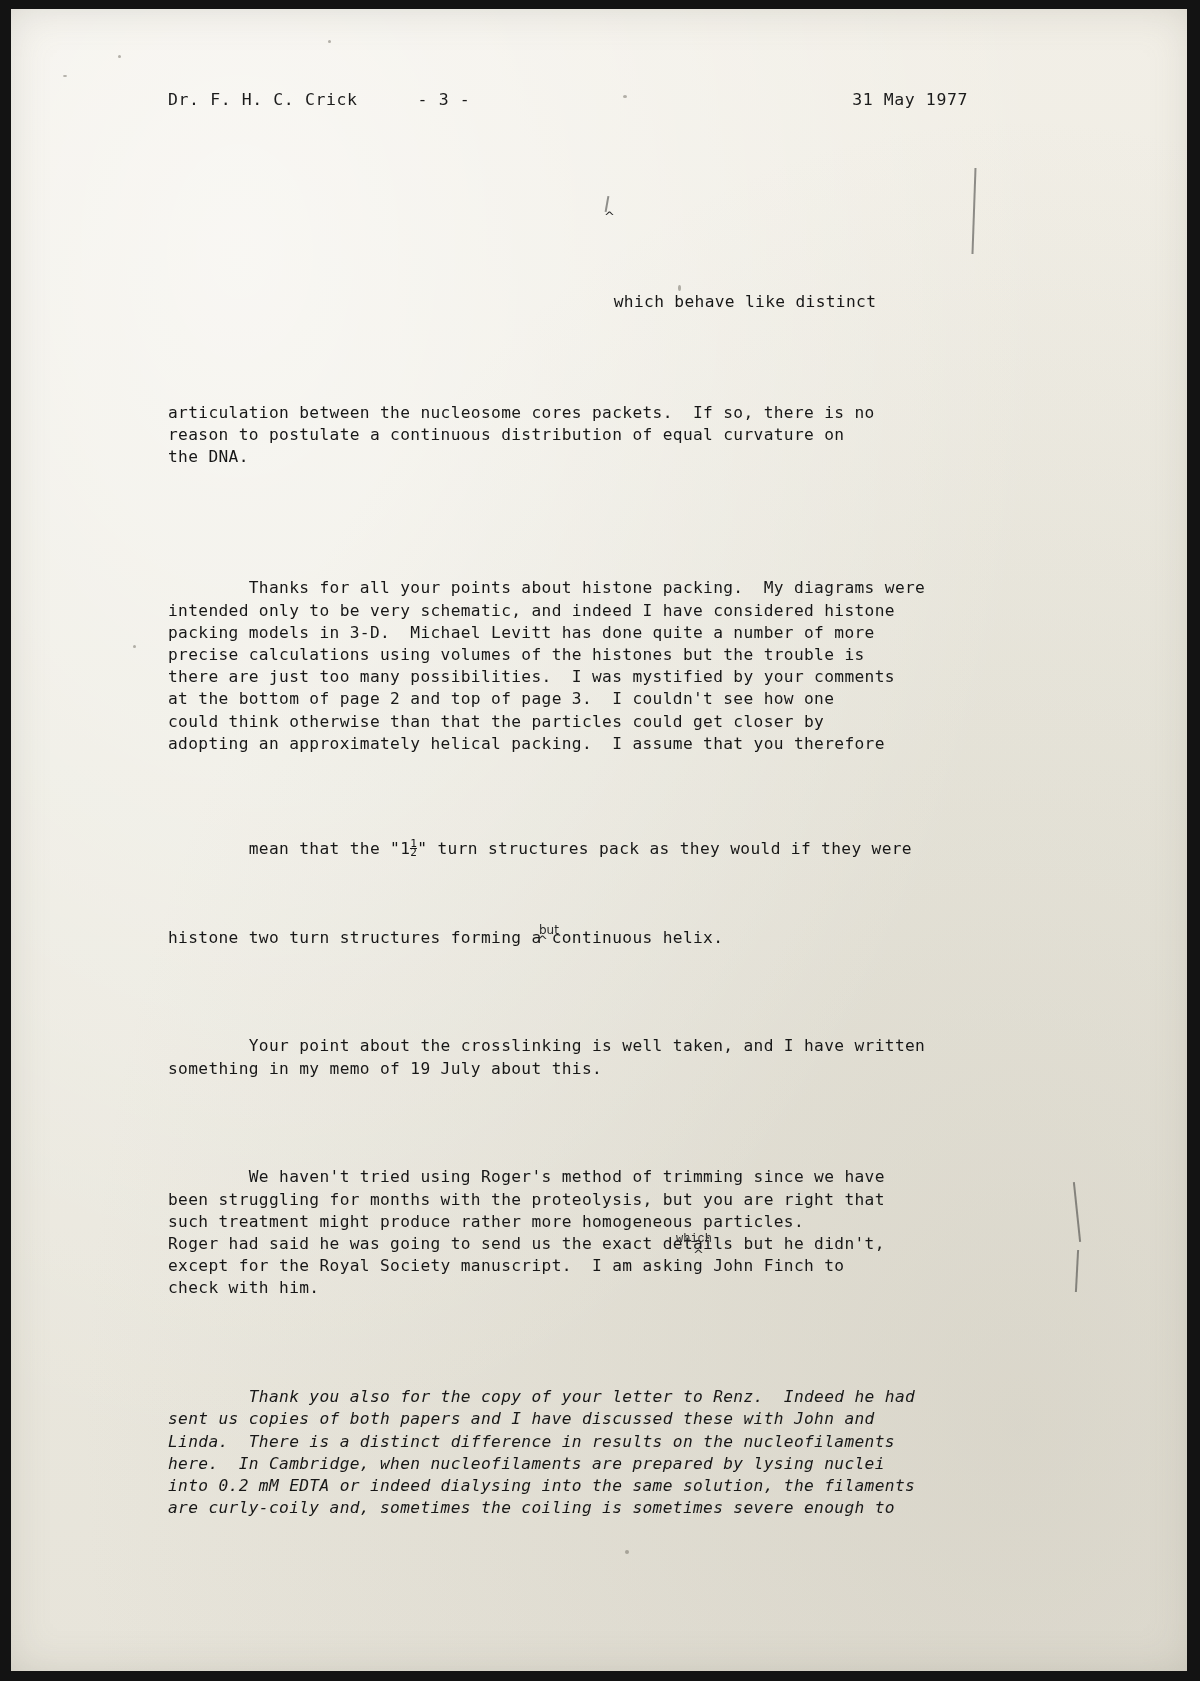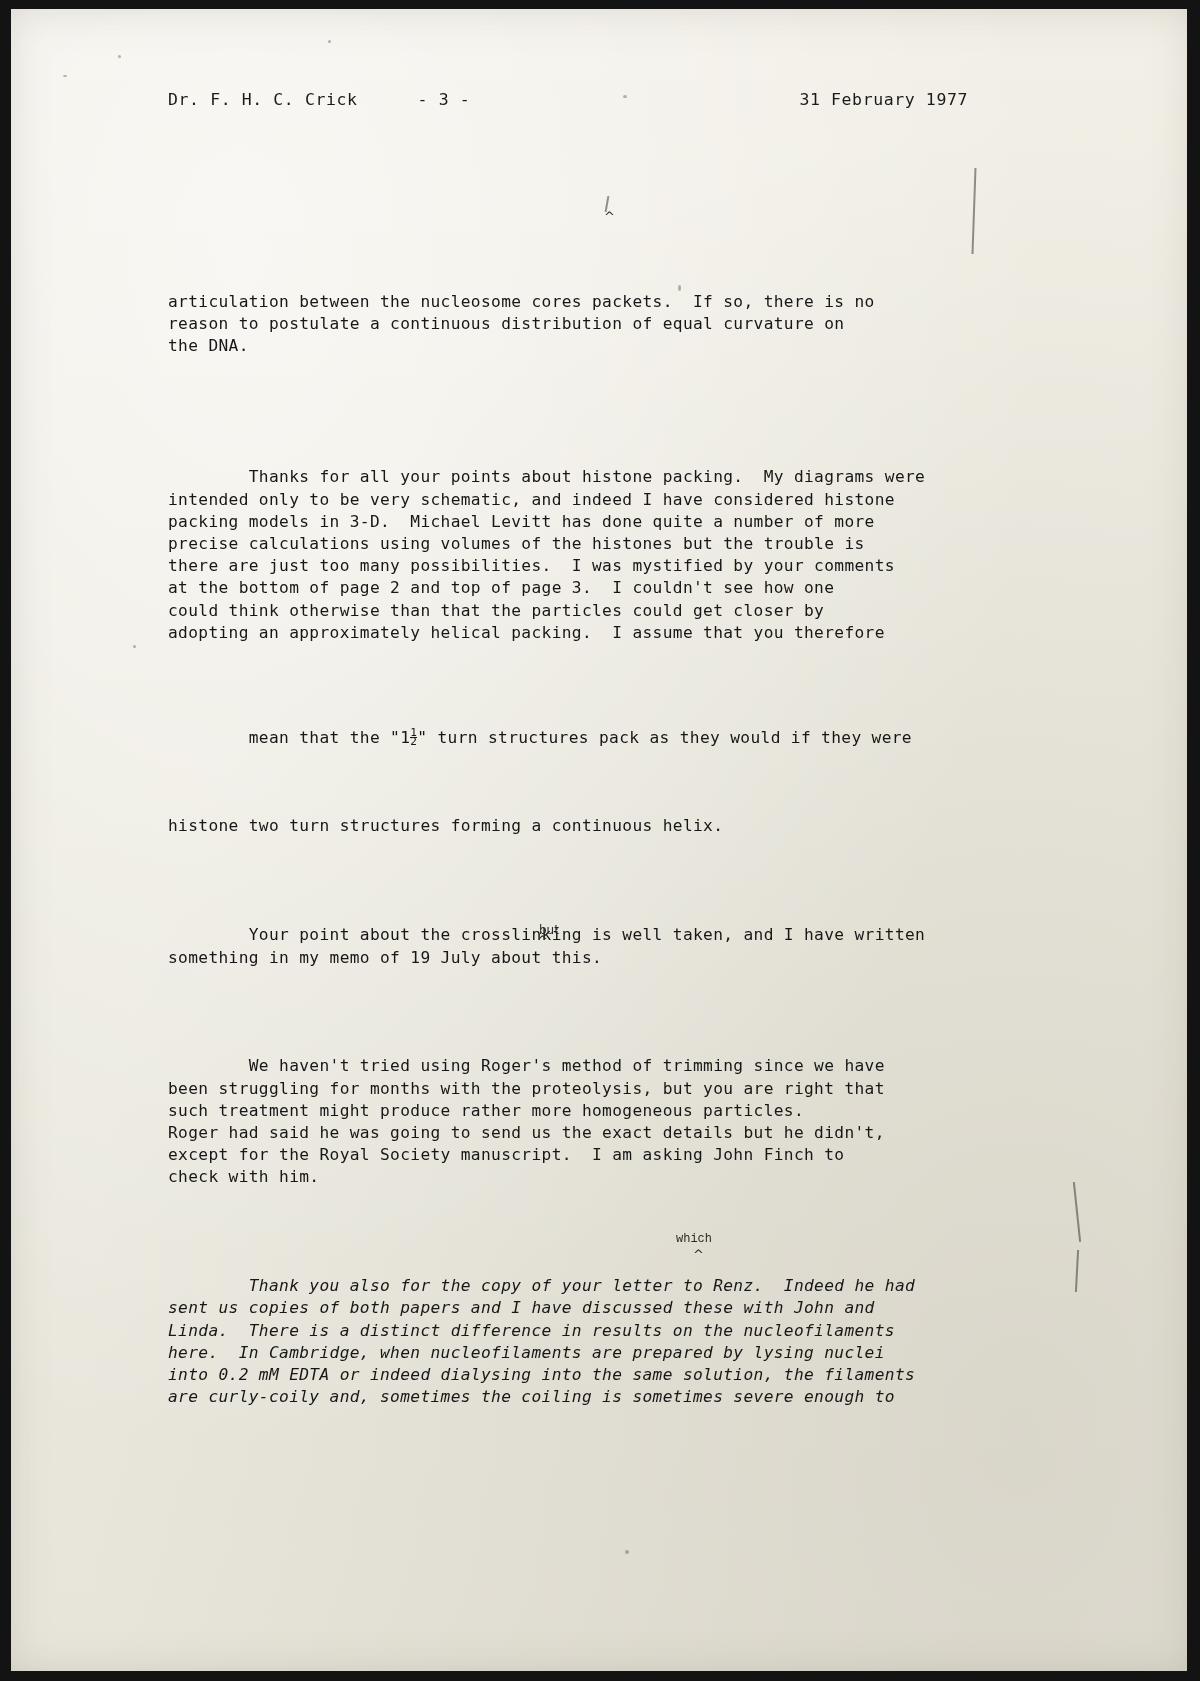--- a/index.html
+++ b/index.html
@@ -145,26 +145,29 @@
     <div class="speck" style="left:665px; top:275px; width:3px; height:6px;"></div>
     <div class="speck" style="left:612px; top:1540px; width:4px; height:4px;"></div>
 
     <div class="penmark" style="left:960px; top:158px; width:2px; height:86px; transform:rotate(2deg);"></div>
     <div class="penmark" style="left:1063px; top:1172px; width:2px; height:60px; transform:rotate(-6deg);"></div>
     <div class="penmark" style="left:1063px; top:1240px; width:2px; height:42px; transform:rotate(3deg);"></div>
 
     <div class="hdr">
       <span class="recipient">Dr. F. H. C. Crick</span>
       <span class="pageno">- 3 -</span>
-      <span class="date">31 February 1977</span>
+      <span class="date">31 May 1977</span>
     </div>
 
     <div class="body-text">
 
       
+      <div style="margin-left:365px; margin-bottom:0;">
+        <span>which behave like distinct</span>
+      </div>
 
       <p class="para">articulation between the nucleosome cores packets.  If so, there is no
 reason to postulate a continuous distribution of equal curvature on
 the DNA.</p>
 
 
       <p class="para tight">        Thanks for all your points about histone packing.  My diagrams were
 intended only to be very schematic, and indeed I have considered histone
 packing models in 3-D.  Michael Levitt has done quite a number of more
 precise calculations using volumes of the histones but the trouble is

